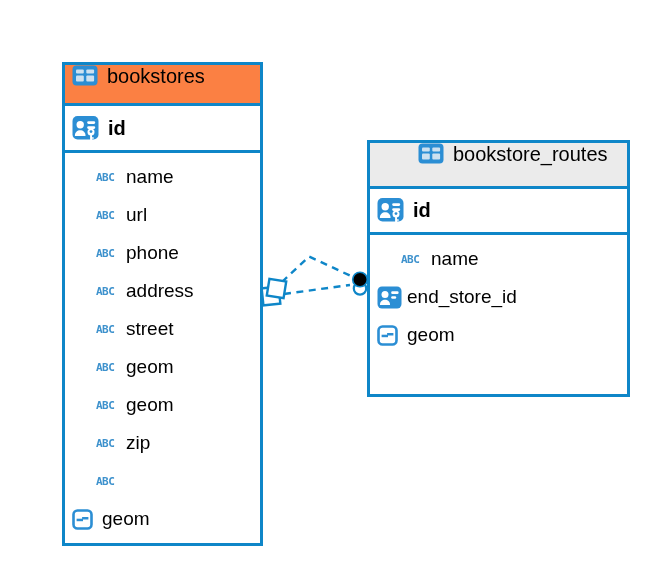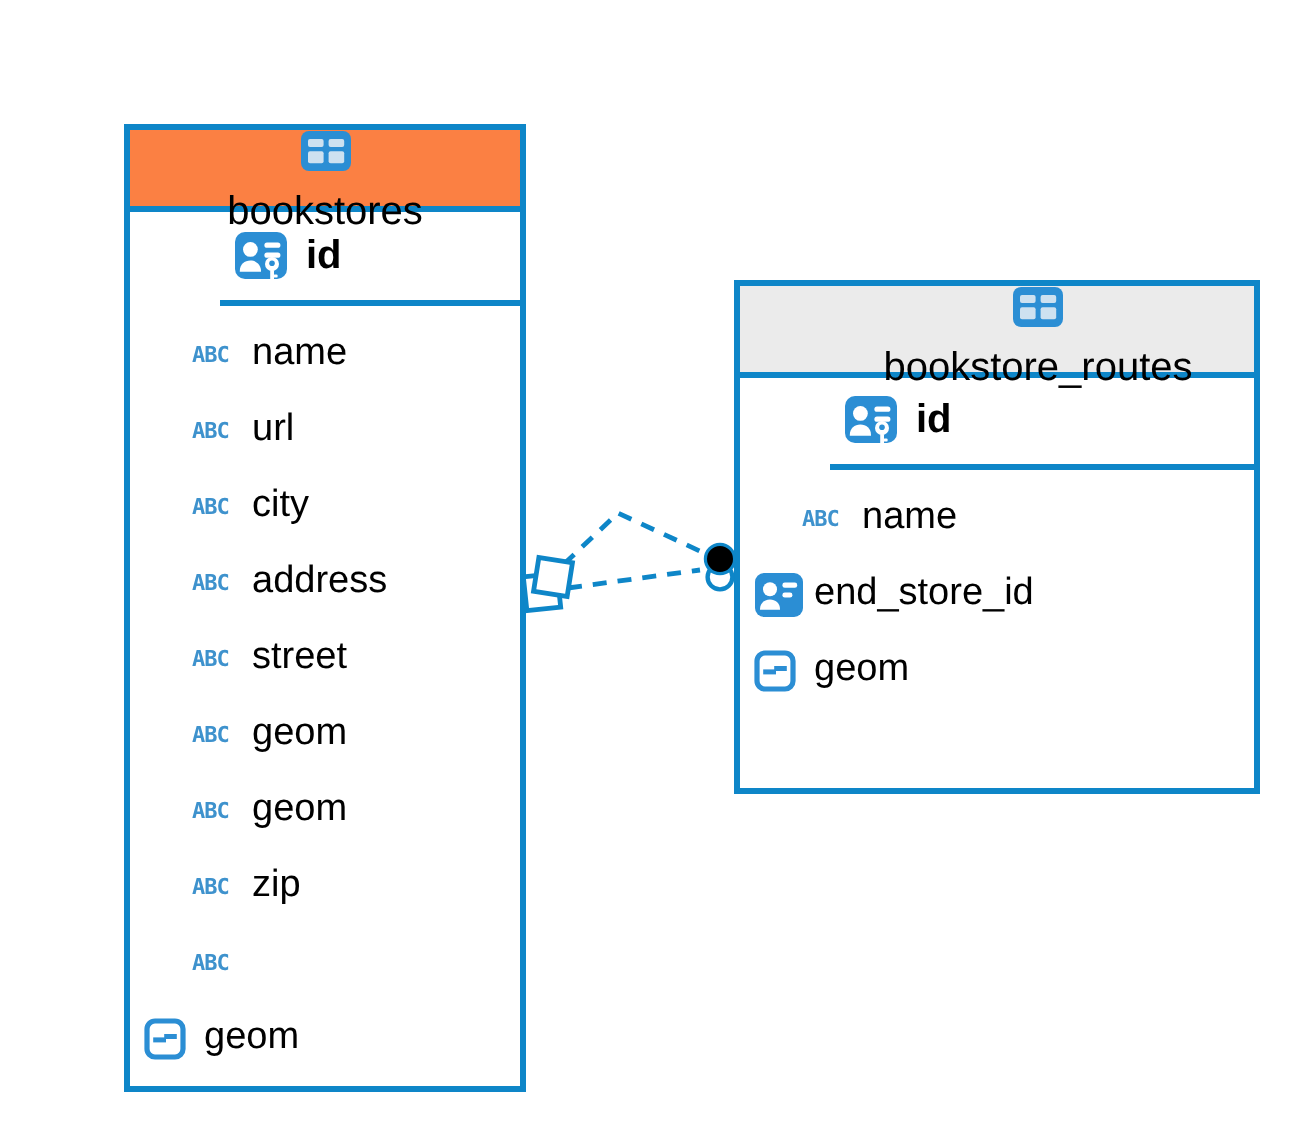--- a/index.html
+++ b/index.html
@@ -16,29 +16,29 @@
     position:relative;width:654px;height:570px;background:#fff;overflow:hidden;
     font-family:"Liberation Sans",sans-serif;color:var(--ink);
   }
   .db-table{
     position:absolute;background:#fff;border:3px solid var(--blue);box-sizing:border-box;
   }
   #table-bookstores{left:62px;top:62px;width:201px;height:484px;}
   #table-routes{left:367px;top:140px;width:263px;height:257px;}
 
   .tbl-header{
-    display:flex;align-items:center;gap:9px;padding:0 7px;
-    border-bottom:3px solid var(--blue);font-size:20px;font-weight:400;flex-direction:column;
+    display:flex;gap:9px;padding:0 7px;
+    border-bottom:3px solid var(--blue);font-size:20px;font-weight:400;
   }
   #table-bookstores .tbl-header{height:38px;background:var(--orange);}
   #table-routes .tbl-header{height:43px;background:var(--gray);padding-left:48px;}
 
   .pk-row{
     display:flex;align-items:center;gap:6px;padding:0 7px;
-    border-bottom:3px solid var(--blue);font-size:20px;font-weight:700;margin-left:45px;
+    border-bottom:3px solid var(--blue);font-size:20px;font-weight:700;
   }
   #table-bookstores .pk-row{height:44px;}
   #table-routes .pk-row{height:43px;}
 
   .cols{padding:5px 0 0 7px;}
   .col-row{display:flex;align-items:center;height:38px;font-size:19px;}
   .type-icon{
     width:30px;flex:0 0 30px;display:flex;align-items:center;justify-content:flex-start;
   }
   .icon-abc{
@@ -91,21 +91,21 @@
       <div class="col-row" data-interactable="true">
         <span class="type-icon icon-abc" data-interactable="false">ABC</span>
         <span data-interactable="false">name</span>
       </div>
       <div class="col-row" data-interactable="true">
         <span class="type-icon icon-abc" data-interactable="false">ABC</span>
         <span data-interactable="false">url</span>
       </div>
       <div class="col-row" data-interactable="true">
         <span class="type-icon icon-abc" data-interactable="false">ABC</span>
-        <span data-interactable="false">city</span>
+        <span data-interactable="false">phone</span>
       </div>
       <div class="col-row" data-interactable="true">
         <span class="type-icon icon-abc" data-interactable="false">ABC</span>
         <span data-interactable="false">address</span>
       </div>
       <div class="col-row" data-interactable="true">
         <span class="type-icon icon-abc" data-interactable="false">ABC</span>
         <span data-interactable="false">street</span>
       </div>
       <div class="col-row" data-interactable="true">

